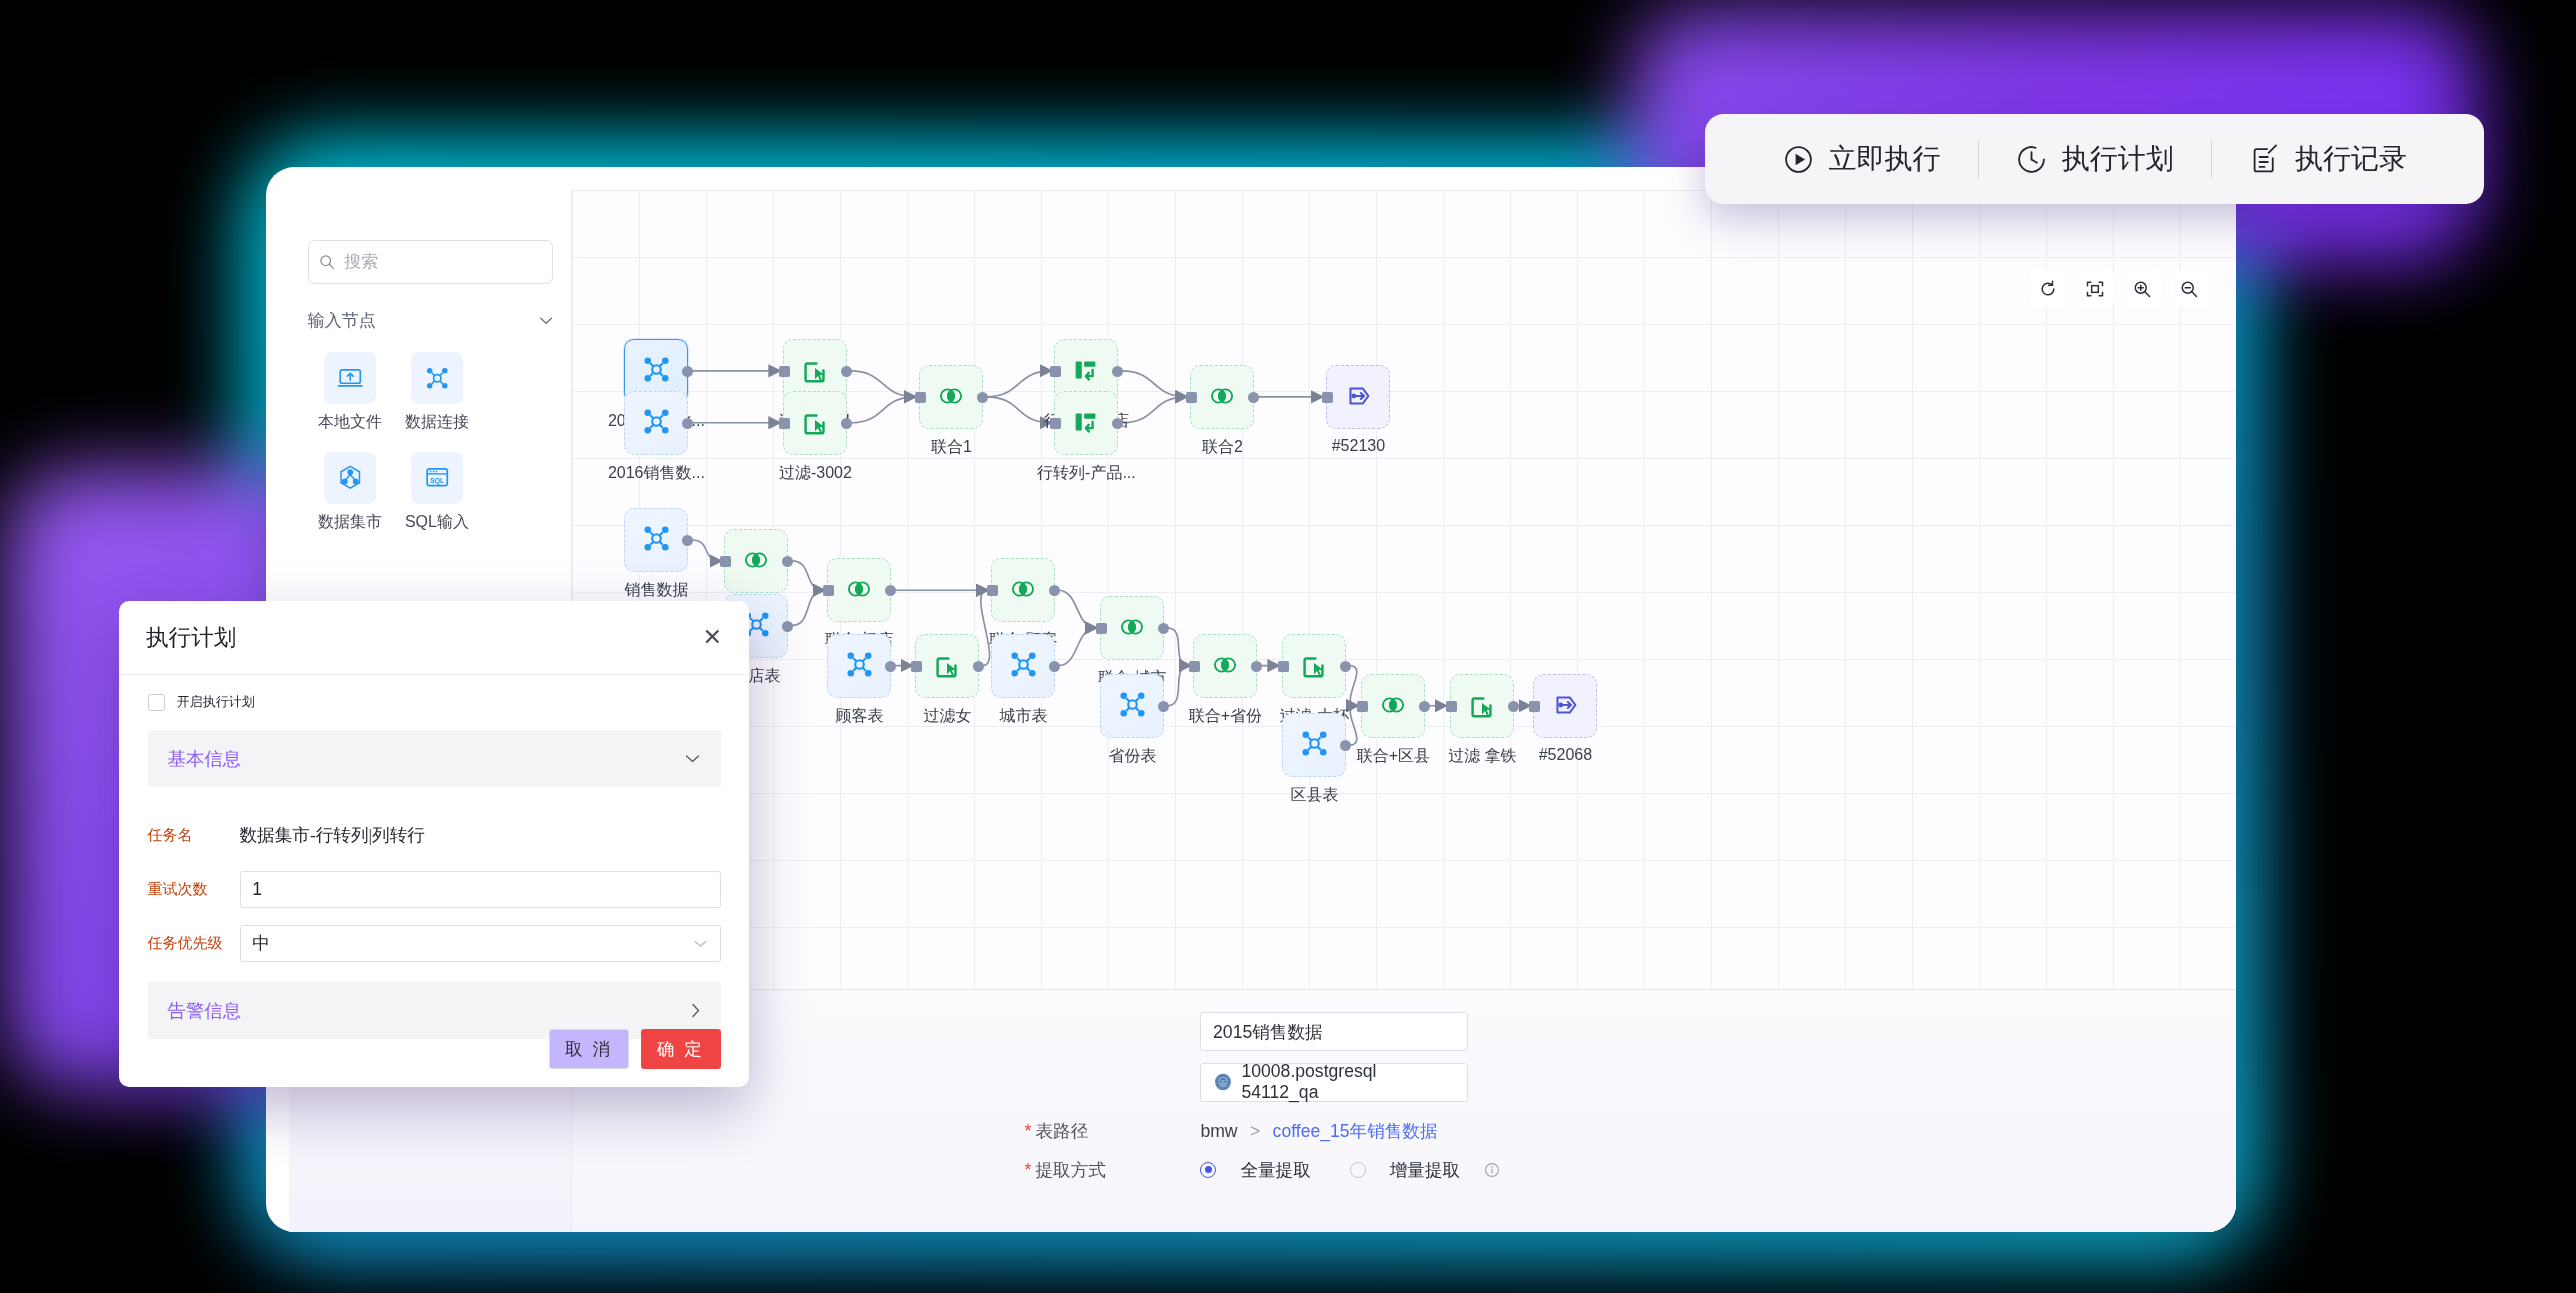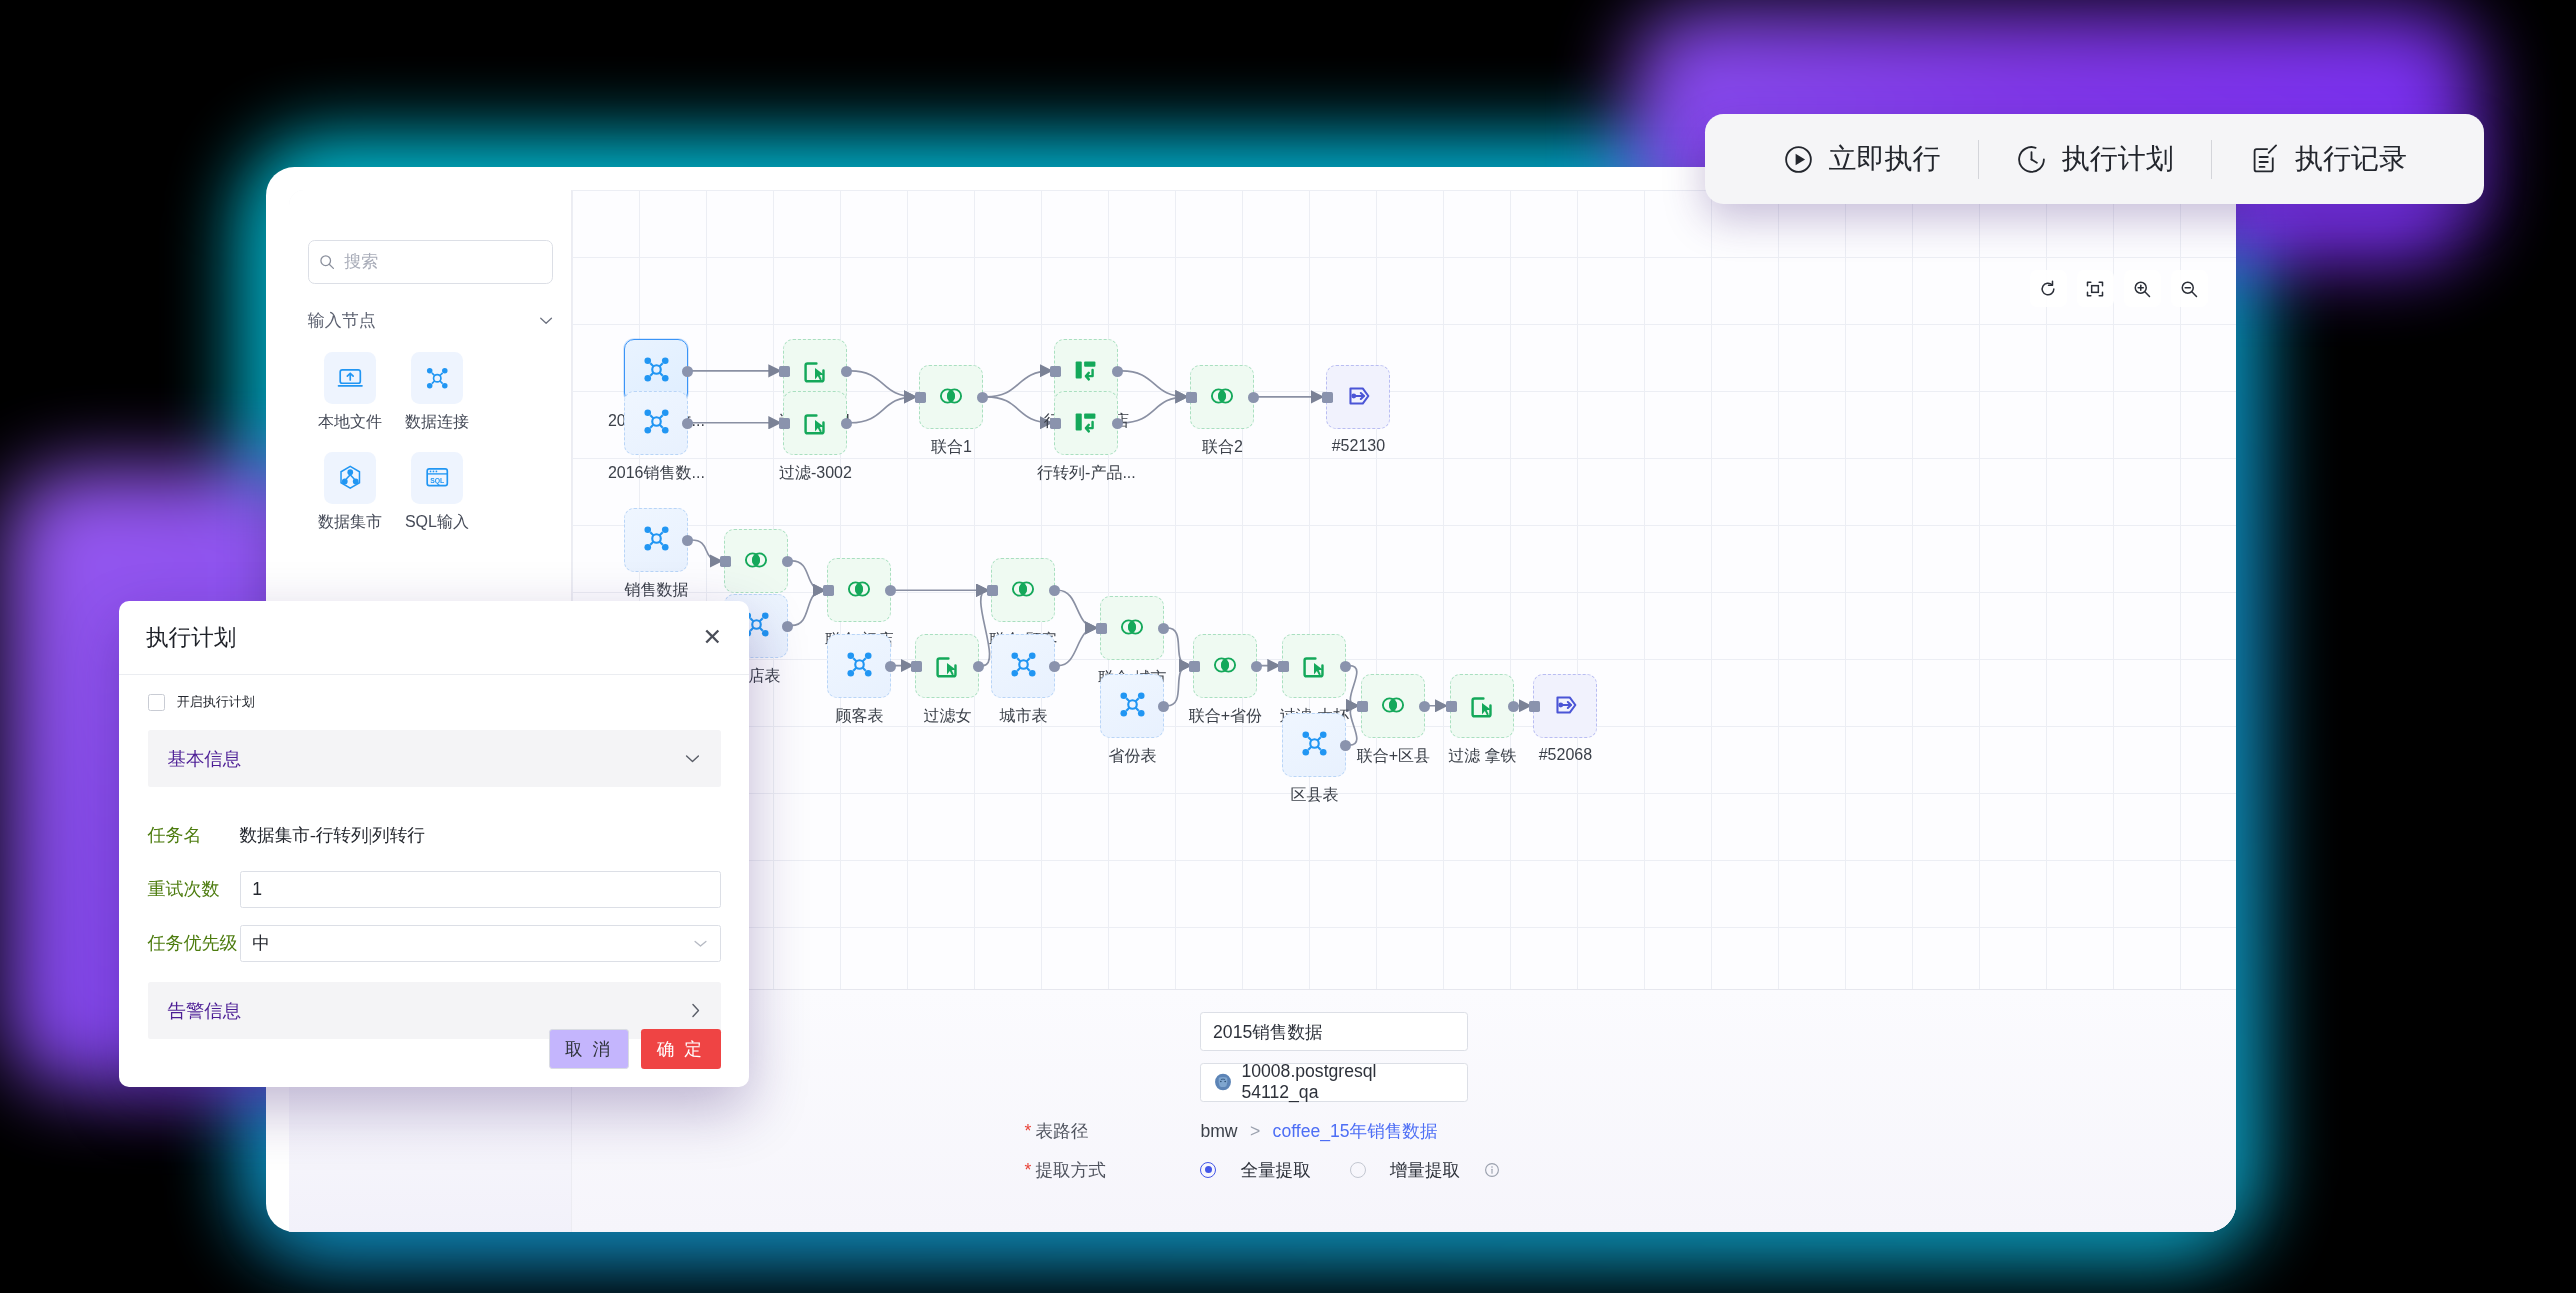--- a/index.html
+++ b/index.html
@@ -174,24 +174,24 @@
   .dlg-x { font-size: 23.4px; color: #4a4e58; cursor: pointer; line-height: 1; }
   .dlg-body { padding: 18.4px 28.5px 0 28.5px; }
   .cb-row { display: flex; align-items: center; gap: 11.7px; margin-bottom: 18.4px; }
   .cbx { width: 17.6px; height: 17.6px; border: 1.3px solid #c9ccd4; border-radius: 2.5px; background: #fff; }
   .cb-row .lbl { font-size: 13px; color: #24272e; font-family: Liberation Serif, serif; }
   .acc {
     height: 57px; background: #f4f4f6; border-radius: 2.5px;
     display: flex; align-items: center; justify-content: space-between; padding: 0 20px;
     margin-bottom: 15px; cursor: pointer;
   }
-  .acc .at { font-size: 18.4px; color: #4c1d95; }
+  .acc .at { font-size: 18.4px; color: #8b5cf6; }
   .acc-fields { padding: 6.7px 0 11.7px 0; }
   .afrow { display: flex; align-items: center; height: 54px; }
-  .afrow .al { width: 92px; font-size: 18px; color: #4d7c0f; }
+  .afrow .al { width: 92px; font-size: 15px; color: #c2410c; }
   .afrow .av { font-size: 17.6px; color: #24272e; font-family: Liberation Serif, serif; }
   .afinput {
     flex: 1; height: 37px; border: 0.8px solid #dcdfe6; border-radius: 2.5px; background: #fff;
     display: flex; align-items: center; padding: 0 11.7px; font-size: 17.6px; color: #24272e;
     justify-content: space-between;
   }
   .dlg-foot { position: absolute; right: 28.5px; bottom: 18.4px; display: flex; gap: 11.7px; }
   .btn {
     height: 40px; min-width: 80px; border-radius: 3.3px; font-size: 17.6px;
     display: flex; align-items: center; justify-content: center; cursor: pointer;

